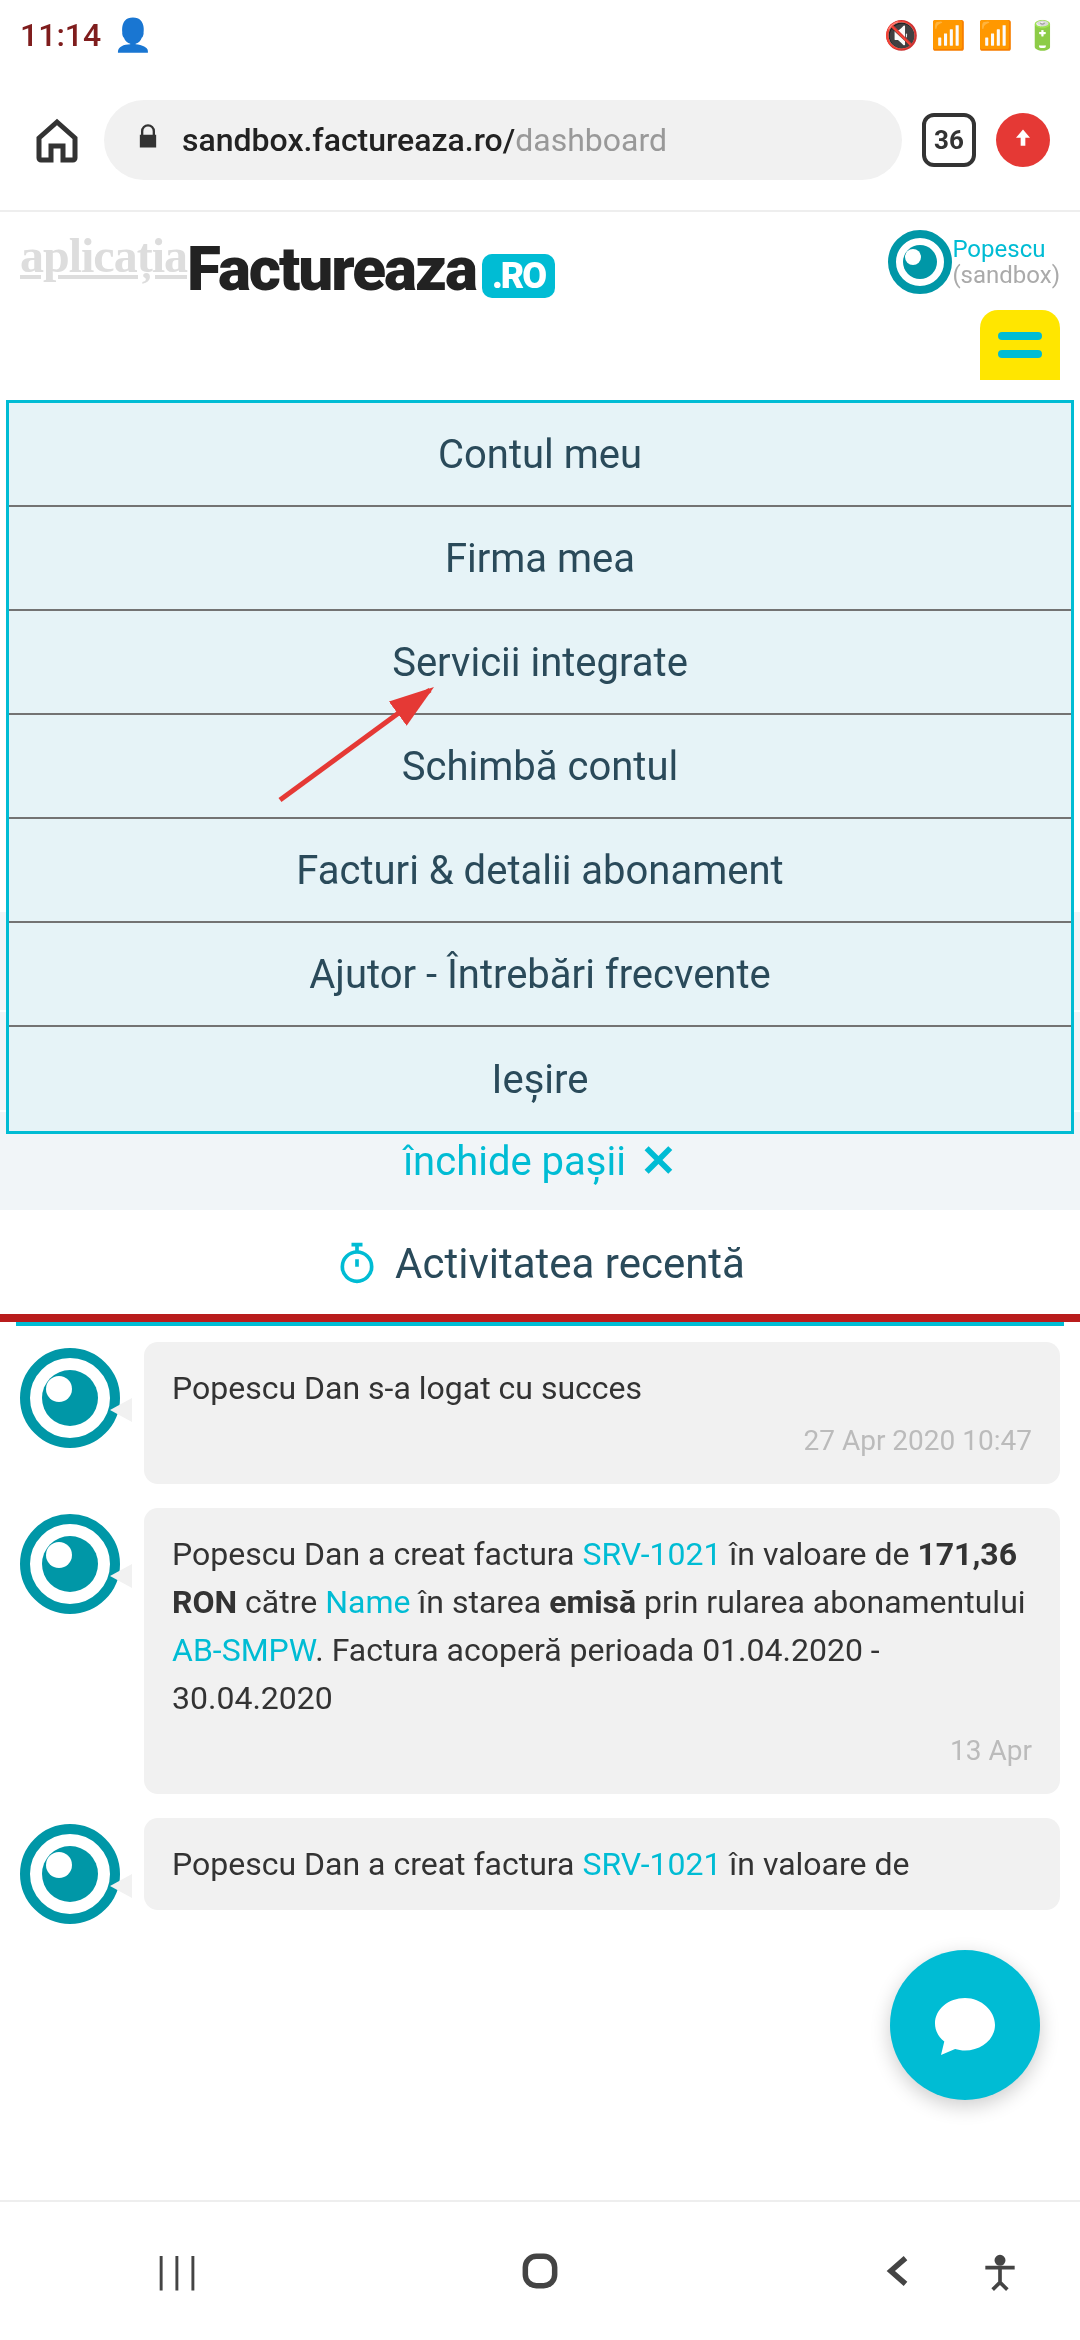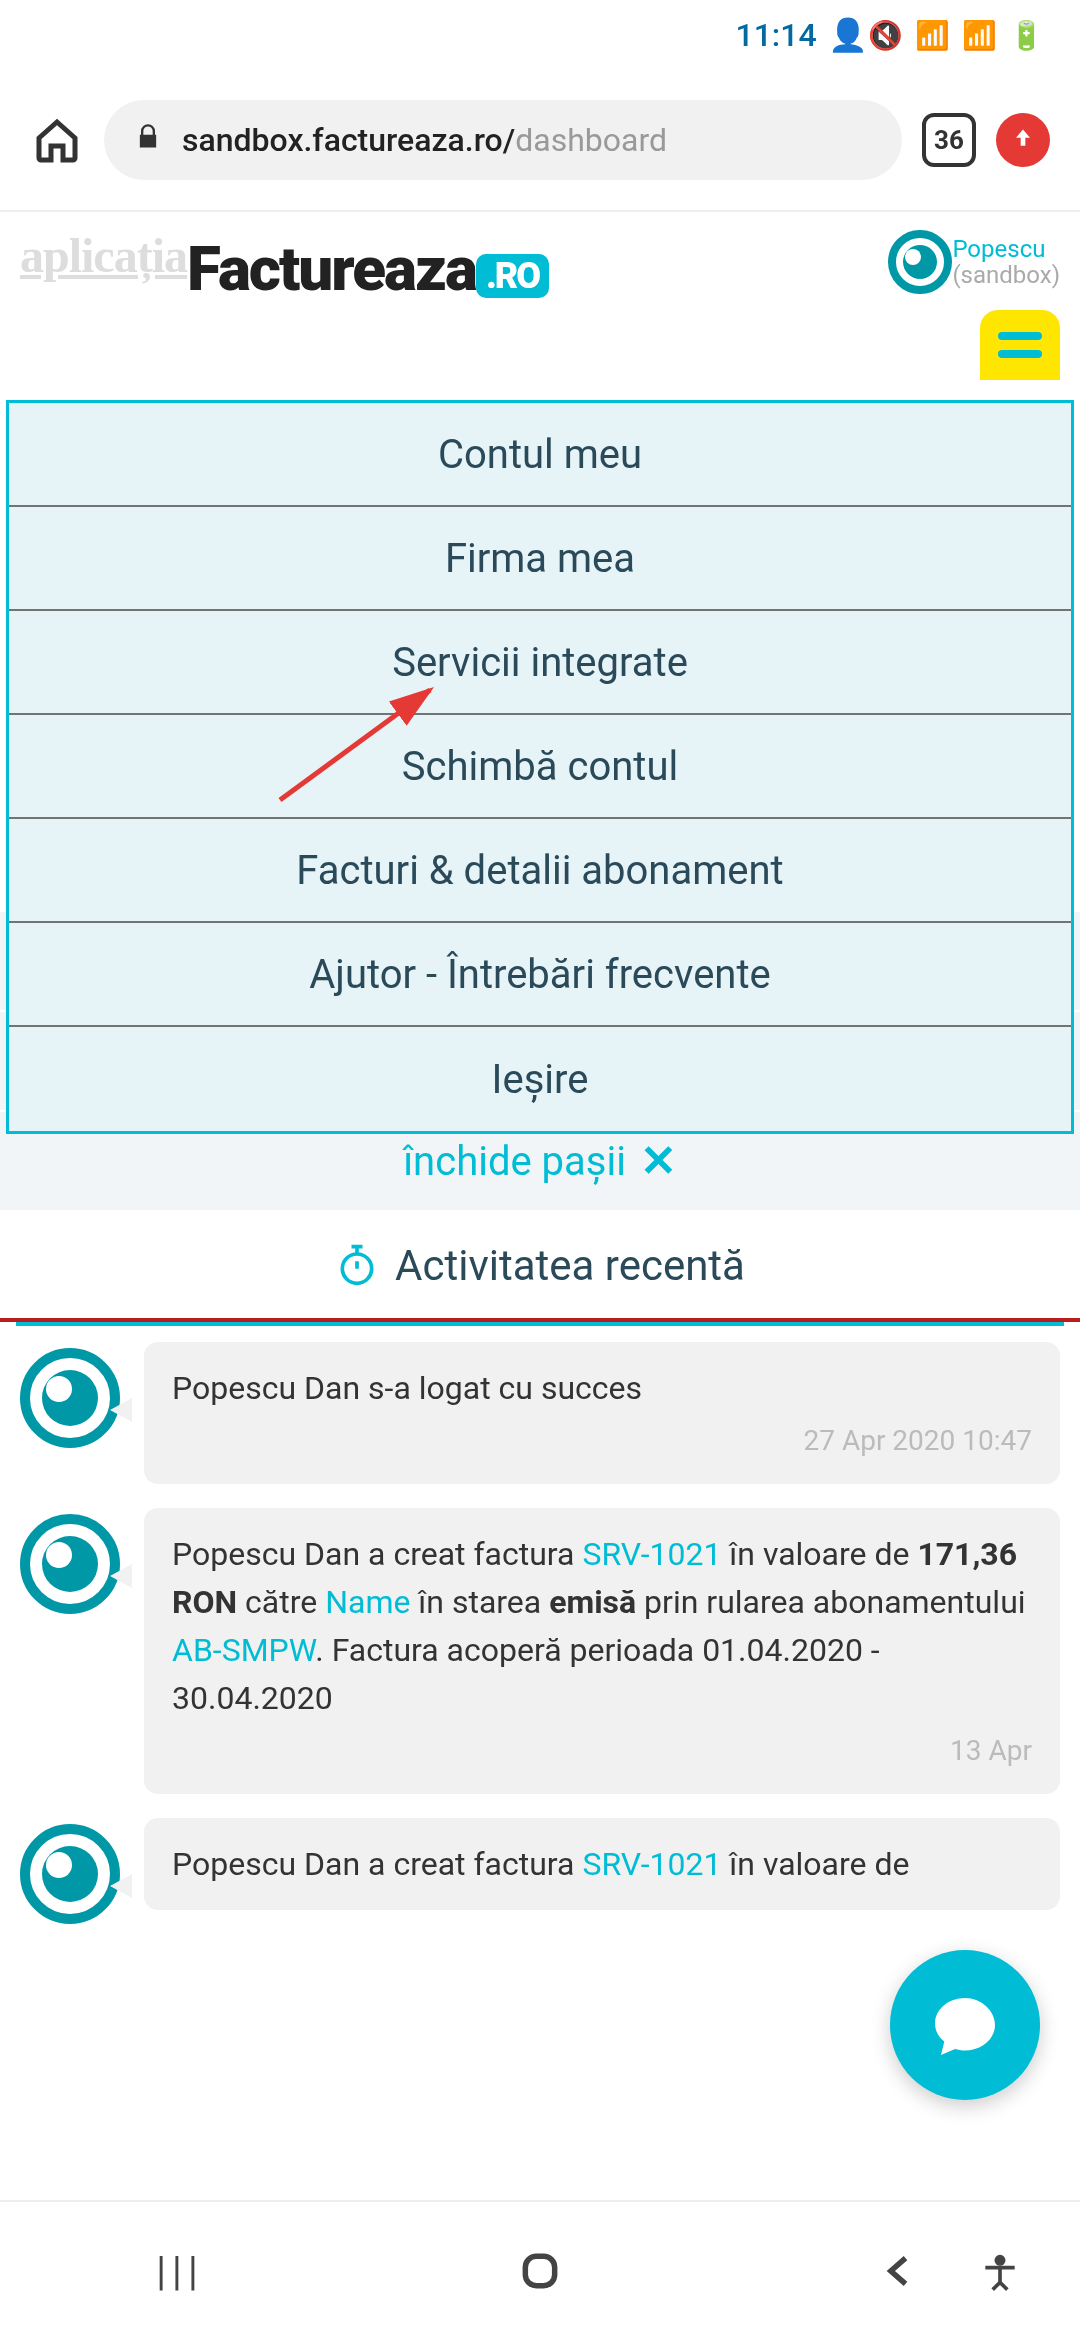--- a/index.html
+++ b/index.html
@@ -1,34 +1,34 @@
 <!DOCTYPE html>
 <html><head>
 <meta charset="utf-8">
 <style>
 *{margin:0;padding:0;box-sizing:border-box;font-family:-apple-system,BlinkMacSystemFont,"Segoe UI",Roboto,sans-serif}
 body{width:1080px;height:2340px;background:#fff;position:relative;overflow:hidden;font-size:24px}
-.status-bar{height:70px;display:flex;justify-content:flex-end;align-items:center;padding:0 36px;color:#0369a1}
+.status-bar{height:70px;display:flex;justify-content:space-between;align-items:center;padding:0 20px;color:#7f1d1d}
 .status-left{display:flex;align-items:center;gap:12px;font-size:32px;font-weight:500}
 .status-right{display:flex;align-items:center;gap:12px;font-size:28px}
 .browser-bar{height:140px;display:flex;align-items:center;padding:0 30px;gap:20px}
 .home-btn{width:54px;height:54px;display:flex;align-items:center;justify-content:center}
 .home-btn svg{width:48px;height:48px}
 .url-bar{flex:1;height:80px;background:#f1f1f1;border-radius:40px;display:flex;align-items:center;padding:0 30px;gap:20px;color:#555;font-size:32px;overflow:hidden;white-space:nowrap}
 .url-dark{color:#222;font-weight:500}
 .url-light{color:#999}
 .tab-badge{width:54px;height:54px;border:4px solid #333;border-radius:12px;display:flex;align-items:center;justify-content:center;font-size:26px;font-weight:700;color:#333}
 .dl-btn{width:54px;height:54px;background:#e53935;border-radius:50%;display:flex;align-items:center;justify-content:center;color:#fff;font-size:32px}
 hr.sep{border:none;border-top:2px solid #eee}
 .content{position:relative;background:#fff}
 .app-header{height:160px;display:flex;align-items:flex-start;justify-content:space-between;padding:20px 20px 0;position:relative}
 .logo-stack{display:flex;flex-direction:row;line-height:1}
 .logo-top{font-family:Georgia,serif;font-weight:700;font-size:48px;color:#ddd;text-decoration:underline;text-decoration-color:#ddd;letter-spacing:-1px}
 .logo-bot{font-family:Georgia,serif;font-weight:900;font-size:62px;color:#222;letter-spacing:-2px;margin-top:6px}
-.logo-bot .blue-badge{display:inline-block;background:#00bcd4;color:#fff;font-size:36px;border-radius:10px;padding:4px 10px;vertical-align:middle;margin-left:0}
+.logo-bot .blue-badge{display:inline-block;background:#00bcd4;color:#fff;font-size:36px;border-radius:10px;padding:4px 10px;vertical-align:middle;margin-left:6px}
 .user-chip{display:flex;align-items:center;position:absolute;right:20px;top:18px}
 .user-avatar{width:64px;height:64px;border-radius:50%;border:8px solid #0097a7;display:flex;align-items:center;justify-content:center}
 .user-avatar-inner{width:34px;height:34px;background:#0097a7;border-radius:50%;position:relative}
 .user-avatar-inner::before{content:"";position:absolute;width:16px;height:16px;background:#fff;border-radius:50%;top:4px;left:2px}
 .user-text{font-size:24px;line-height:1.1}
 .user-name{color:#00bcd4}
 .user-sub{color:#aaa}
 .hamburger{width:80px;height:70px;background:#ffe600;border-radius:18px 18px 0 0;position:absolute;right:20px;top:98px;display:flex;flex-direction:column;justify-content:center;align-items:center;gap:10px}
 .hamburger span{display:block;width:44px;height:8px;background:#00bcd4;border-radius:4px}
 .dropdown{position:absolute;top:400px;left:6px;right:6px;background:#e6f3f7;border:3px solid #00bcd4;z-index:50}
@@ -36,21 +36,21 @@
 .dropdown-item:last-child{border-bottom:none}
 .ellipse{position:absolute;width:280px;height:80px;border:5px solid #e53935;border-radius:50%;pointer-events:none}
 .arrow{position:absolute;left:270px;top:680px;z-index:60;pointer-events:none}
 .arrow-line{stroke:#e53935;stroke-width:5;fill:none}
 .backdrop{margin-top:0}
 .main-list{background:#f1f5f8}
 .main-row{height:100px;border-bottom:2px solid #fff;display:flex;align-items:center;justify-content:center;font-size:40px;color:#2a4a5a;gap:14px}
 .link-style{color:#00bcd4}
 .check-circle{width:36px;height:36px;background:#ffe600;border-radius:50%;display:flex;align-items:center;justify-content:center;color:#00bcd4;font-size:28px;font-weight:700}
 .close-x{color:#00bcd4;font-size:44px;font-weight:700}
-.activity-hdr{height:110px;display:flex;align-items:center;justify-content:center;gap:16px;font-size:42px;color:#2a4a5a;background:#fff;border-bottom:4px solid #b91c1c;position:relative}
+.activity-hdr{height:110px;display:flex;align-items:center;justify-content:center;gap:16px;font-size:42px;color:#2a4a5a;background:#fff;border-bottom:8px solid #b91c1c;position:relative}
 .stopwatch{width:44px;height:44px;color:#00bcd4;display:flex;align-items:center;justify-content:center}
 .activity-hdr-underline{position:absolute;bottom:-4px;left:16px;right:16px;height:4px;background:#00bcd4}
 .activity-list{padding:20px 20px}
 .activity-item{display:flex;align-items:flex-start;gap:0;margin-bottom:24px}
 .act-avatar{width:100px;height:100px;flex-shrink:0;border-radius:50%;border:10px solid #0097a7;display:flex;align-items:center;justify-content:center;margin-top:6px;position:relative}
 .act-avatar::after{content:"";position:absolute;right:-22px;top:40px;width:0;height:0;border-top:12px solid transparent;border-bottom:12px solid transparent;border-right:22px solid #f1f1f1}
 .act-avatar-inner{width:56px;height:56px;background:#0097a7;border-radius:50%;position:relative}
 .act-avatar-inner::before{content:"";position:absolute;width:26px;height:26px;background:#fff;border-radius:50%;top:6px;left:4px}
 .act-body{flex:1;background:#f1f1f1;border-radius:14px;padding:22px 28px;margin-left:24px;font-size:32px;line-height:1.5;color:#333}
 .act-body .lnk{color:#00bcd4}

